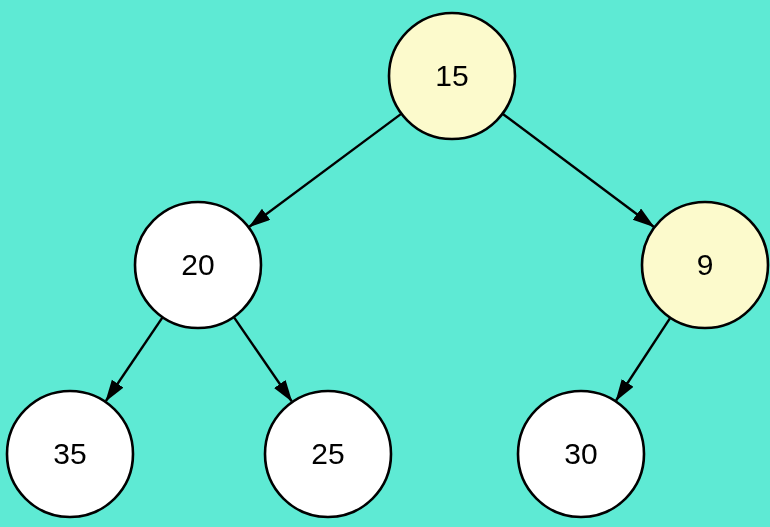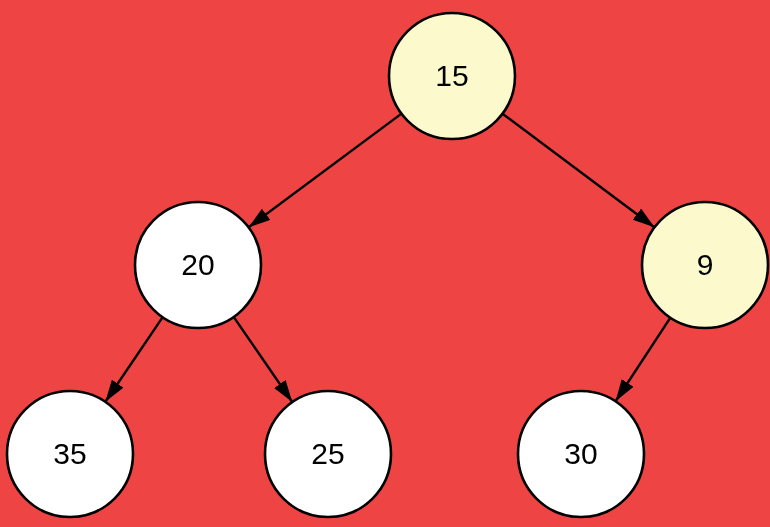--- a/index.html
+++ b/index.html
@@ -8,21 +8,21 @@
     background: #ffffff;
     width: 770px;
     height: 527px;
     overflow: hidden;
     font-family: "Liberation Sans", sans-serif;
   }
   .diagram-stage {
     position: relative;
     width: 770px;
     height: 527px;
-    background: #ef4444;
+    background: #5eead4;
   }
   svg {
     display: block;
   }
   .node-label {
     font-family: "Liberation Sans", sans-serif;
     font-size: 30px;
     fill: #000000;
     text-anchor: middle;
   }

